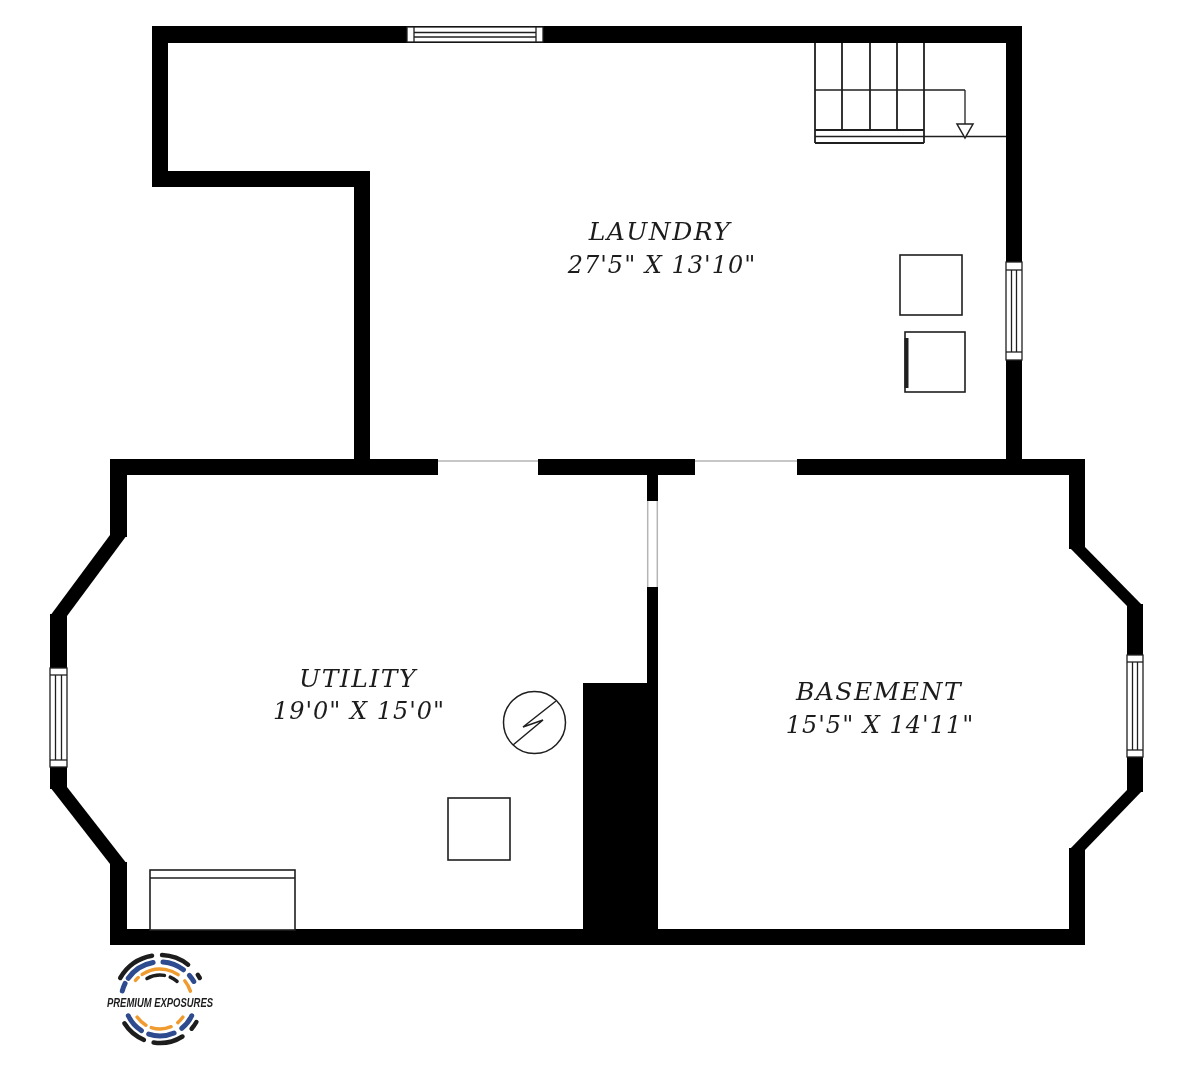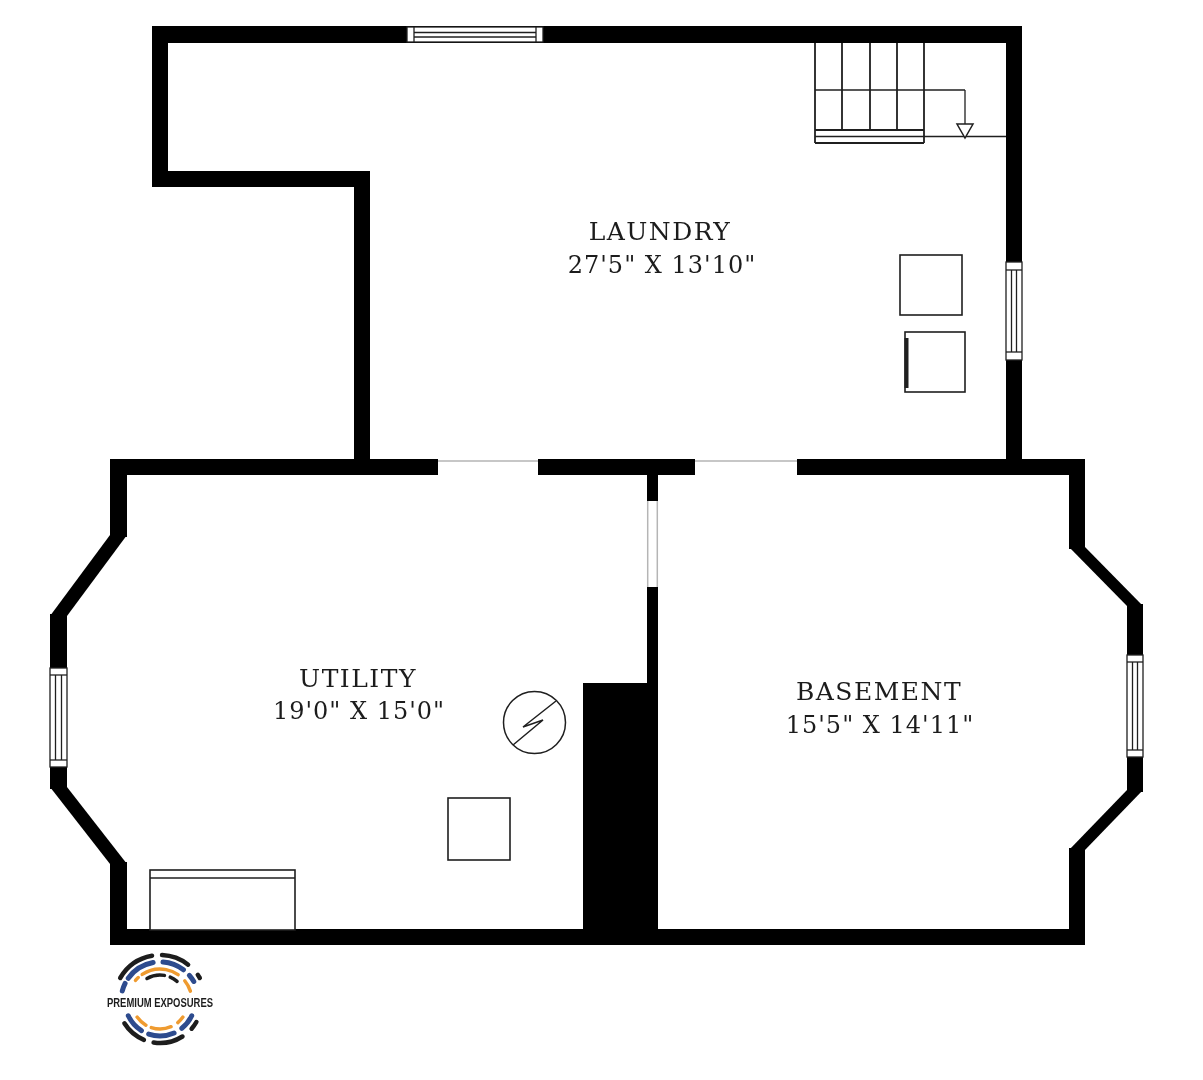--- a/index.html
+++ b/index.html
@@ -1,17 +1,17 @@
 <!DOCTYPE html>
 <html><head>
 <meta charset="utf-8">
 <style>
   html,body{margin:0;padding:0;background:#ffffff;}
   .canvas{position:relative;width:1203px;height:1080px;background:#ffffff;overflow:hidden;
-          font-family:"Liberation Sans","DejaVu Sans",sans-serif;}
+          font-family:"Liberation Sans","DejaVu Sans",sans-serif;font-style:italic;}
   svg{position:absolute;left:0;top:0;}
   .room-name{font-family:"DejaVu Serif","Liberation Serif",serif;font-size:25px;letter-spacing:1.5px;}
   .room-dims{font-family:"DejaVu Serif","Liberation Serif",serif;font-size:24px;letter-spacing:1px;}
   .logo-text{font-family:"Liberation Sans","DejaVu Sans",sans-serif;font-size:13px;font-weight:700;}
   .fixture{fill:#ffffff;stroke-width:1.6;}
 </style>
 </head>
 <body>
 
 <div class="canvas">

